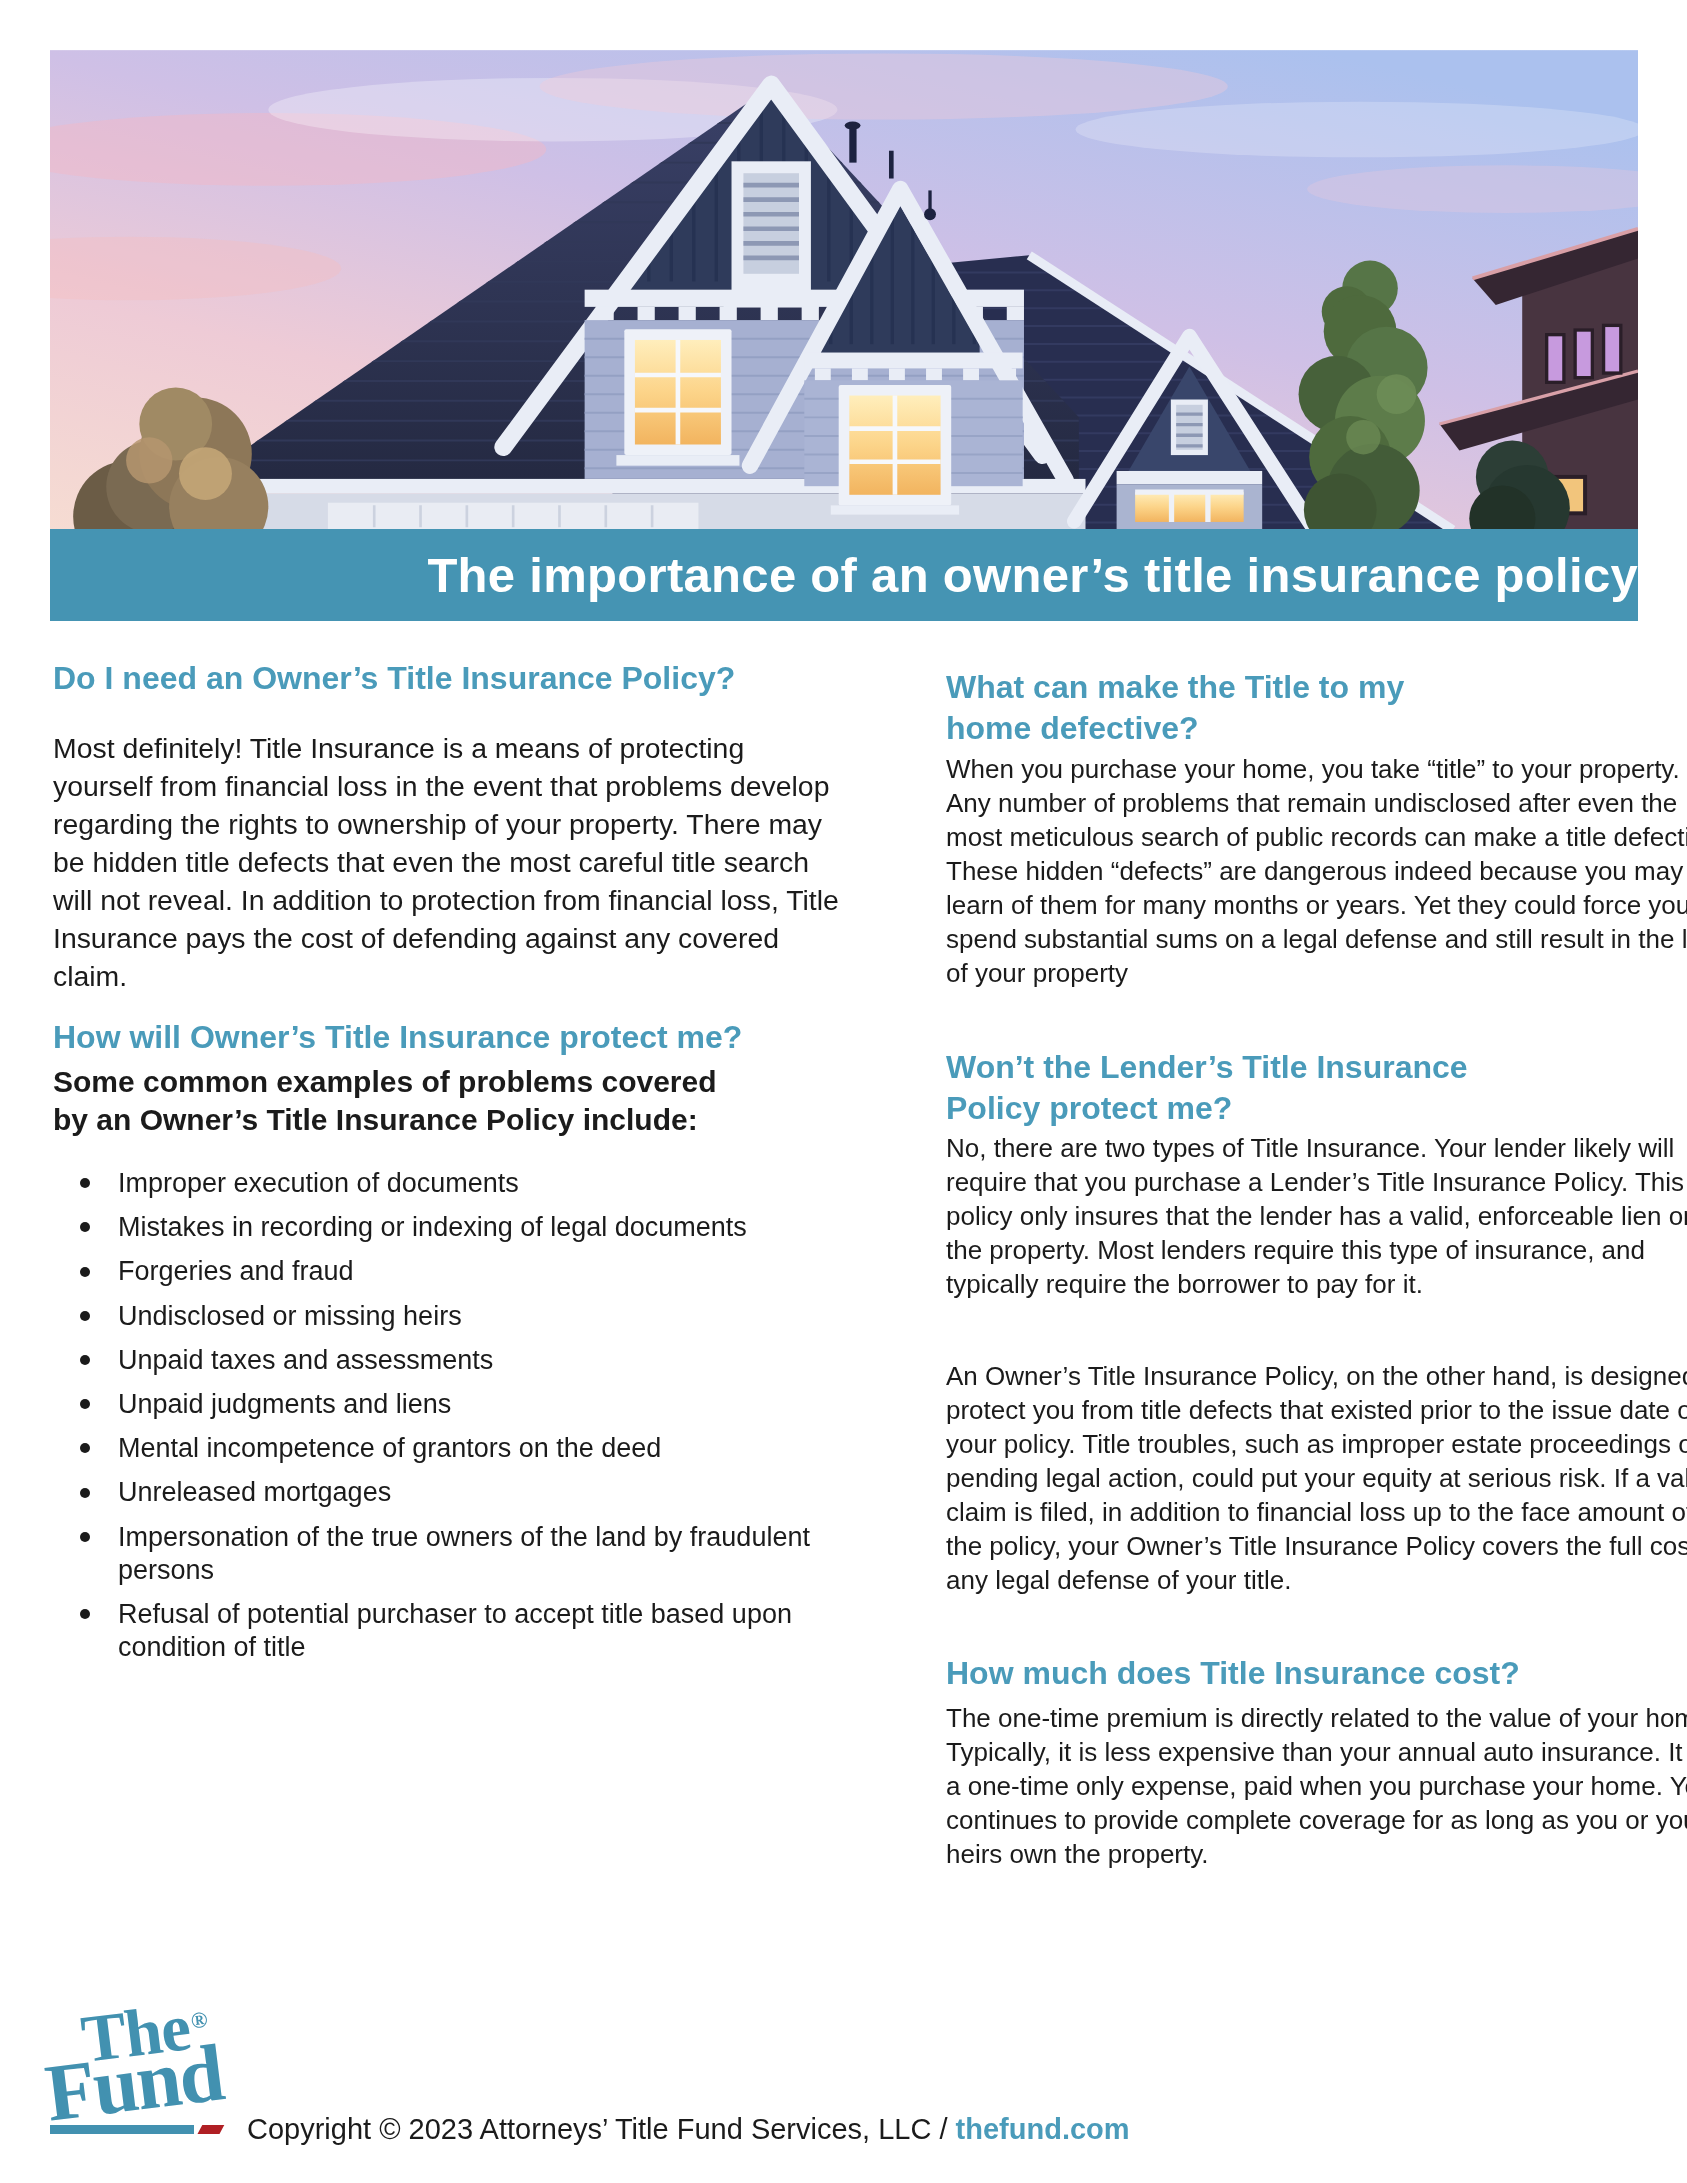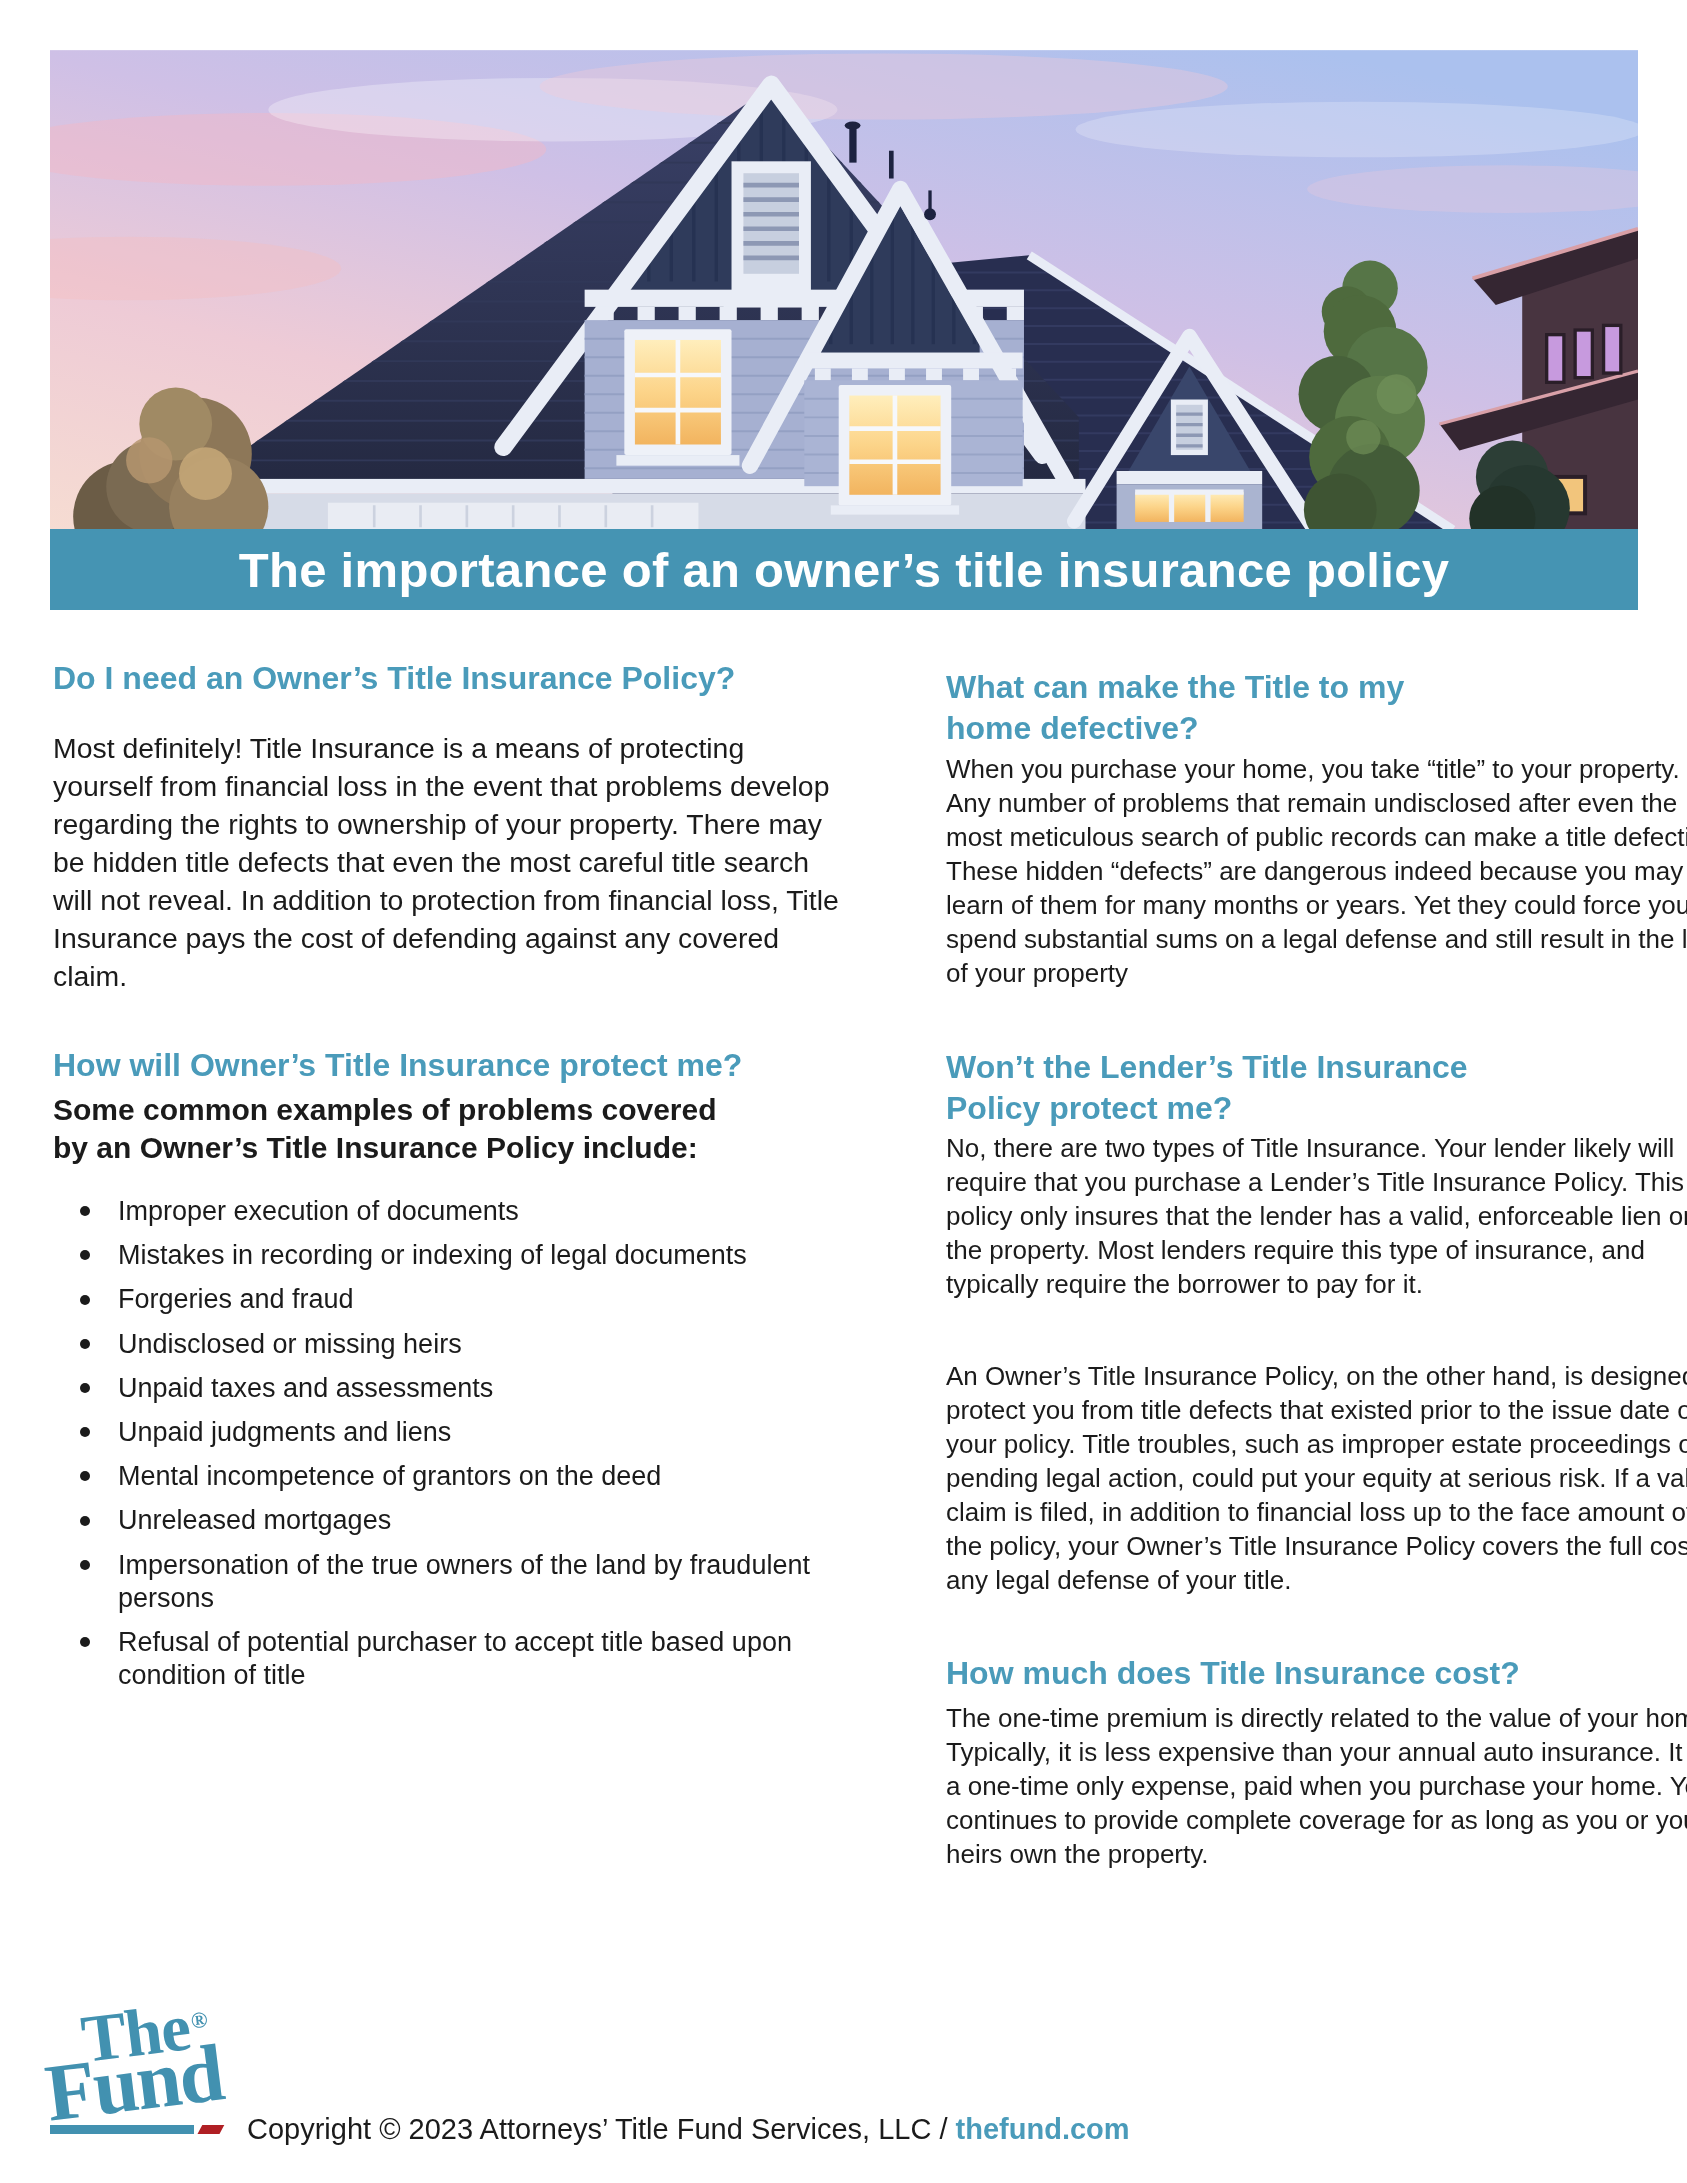--- a/index.html
+++ b/index.html
@@ -5,33 +5,33 @@
   html,body{margin:0;padding:0;background:#ffffff;}
   .page{
     position:relative;width:1687px;height:2183px;background:#ffffff;overflow:hidden;
     font-family:"Liberation Sans",sans-serif;color:#1b1b1b;
   }
   
   .hero{position:absolute;left:50px;top:50px;width:1588px;height:480px;overflow:hidden;}
   .hero svg{display:block;width:1588px;height:480px;}
   
   .banner{
-    position:absolute;left:50px;top:529px;width:1588px;height:81px;
-    background:#4594b3;display:flex;align-items:center;justify-content:center;
+    position:absolute;left:50px;top:529px;width:1588px;height:92px;
+    background:#4594b3;display:flex;align-items:center;justify-content:flex-end;
   }
   .banner-title{
     color:#ffffff;font-weight:700;font-size:49px;letter-spacing:0.3px;white-space:nowrap;
   }
   
   .col{position:absolute;}
   .col-left{left:53px;top:660px;width:794px;}
   .col-right{left:946px;top:667px;width:784px;}
   .heading{color:#4a9bba;font-weight:700;margin:0;}
   .h-left{font-size:32px;line-height:36px;}
-  .h2-left{margin-top:52px;}
+  .h2-left{margin-top:24px;}
   .h-right{font-size:32px;line-height:41px;white-space:pre-line;}
   .h-right-2{margin-top:57px;}
   .h-right-3{margin-top:56px;}
   .p-left{font-size:28.4px;line-height:38px;margin:33px 0 0 0;}
   .intro{font-size:30px;line-height:38px;font-weight:700;margin:8px 0 0 0;white-space:pre-line;}
   .bullets{list-style:none;margin:28px 0 0 0;padding:0;font-size:27px;line-height:33px;}
   .bullets li{position:relative;padding-left:65px;margin-bottom:11.2px;}
   .bullets li::before{
     content:"";position:absolute;left:26.5px;top:11.2px;width:10px;height:10px;border-radius:50%;background:#1b1b1b;
   }

